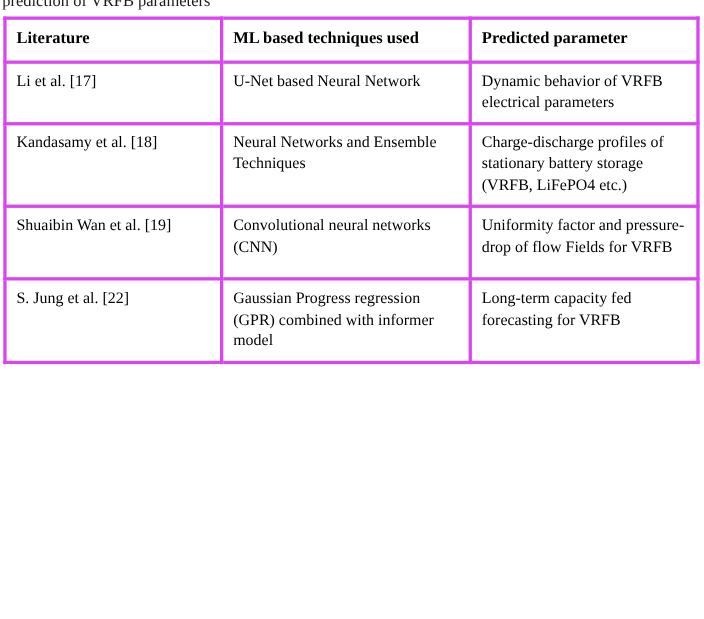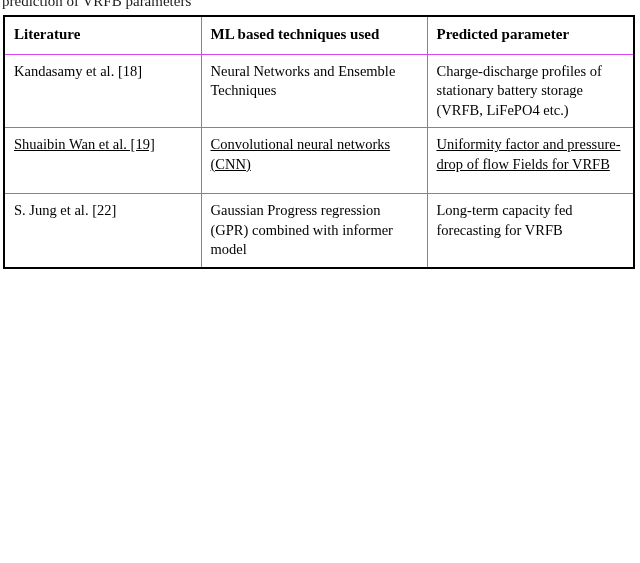--- a/index.html
+++ b/index.html
@@ -52,40 +52,40 @@
     table-layout: fixed;
     width: 630px;
     border: 2px solid #000;
   }
   table.lit-table col.c1 { width: 197px; }
   table.lit-table col.c2 { width: 226px; }
   table.lit-table col.c3 { width: 207px; }
 
   table.lit-table td,
   table.lit-table th {
-    border: 1px solid #d946ef;
+    border: 3px solid #d946ef;
     vertical-align: top;
     padding: 7px 8px 7px 9px;
     font-size: 14.5px;
     line-height: 19.5px;
     text-align: left;
     font-weight: normal;
   }
   table.lit-table thead th {
     font-weight: bold;
     padding-top: 8px;
     padding-bottom: 9px;
     font-size: 15px;
   }
 
   
   tr.r-head { height: 29px; }
   tr.r1 { height: 47px; }
   tr.r2 { height: 66px; margin-top: 23px; }
-  tr.r3 { height: 66px; text-decoration: underline; }
+  tr.r3 { height: 66px; }
   tr.r4 { height: 47px; }
   tr.r5 { height: 85px; }
   tr.r6 { height: 66px; margin-top: 26px; }
   tr.r7 { height: 84px; }
 
   td.justified {
     text-align: justify;
     text-justify: inter-word;
   }
 </style>
@@ -106,20 +106,25 @@
         <col class="c3">
       </colgroup>
       <thead>
         <tr class="r-head">
           <th>Literature</th>
           <th>ML based techniques used</th>
           <th>Predicted parameter</th>
         </tr>
       </thead>
       <tbody>
+        <tr class="r1">
+          <td>Li et al. [17]</td>
+          <td>U-Net based Neural Network</td>
+          <td>Dynamic behavior of VRFB electrical parameters</td>
+        </tr>
         <tr class="r2">
           <td>Kandasamy et al. [18]</td>
           <td>Neural Networks and Ensemble Techniques</td>
           <td>Charge-discharge profiles of stationary battery storage (VRFB, LiFePO4 etc.)</td>
         </tr>
         <tr class="r3">
           <td>Shuaibin Wan et al. [19]</td>
           <td>Convolutional neural networks (CNN)</td>
           <td>Uniformity factor and pressure-drop of flow Fields for VRFB</td>
         </tr>

